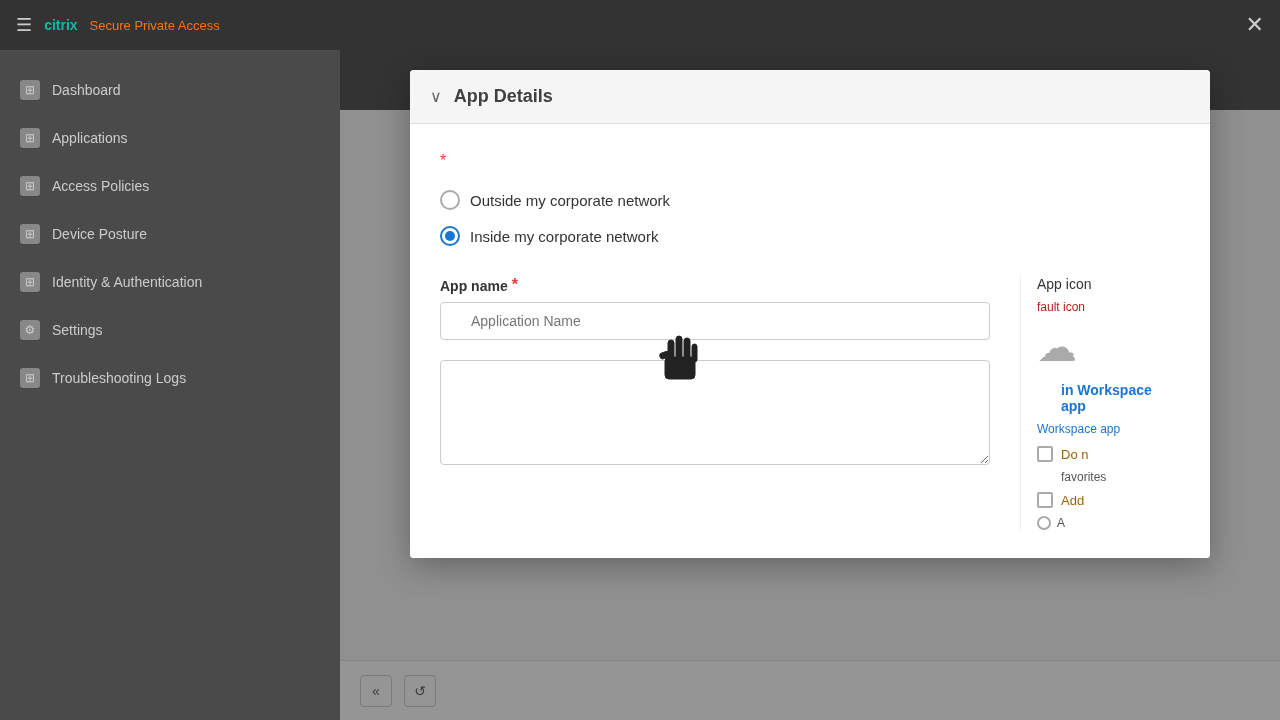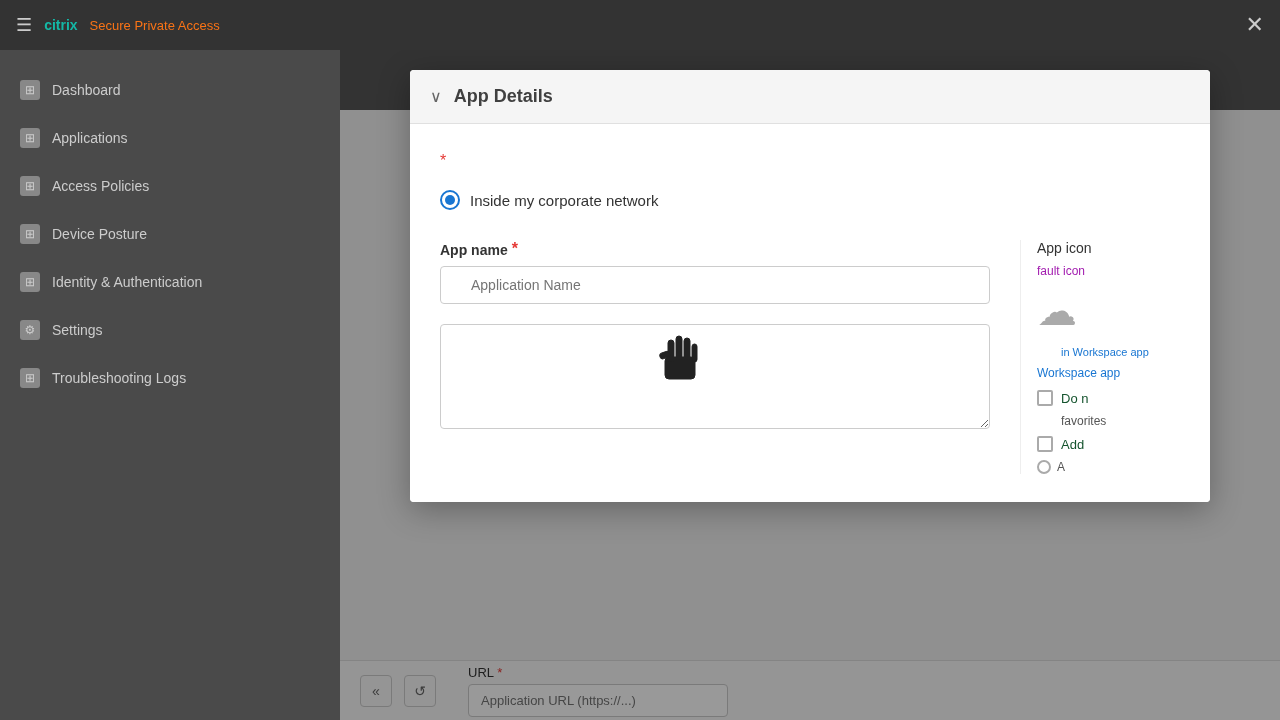--- a/index.html
+++ b/index.html
@@ -289,35 +289,35 @@
 
     .app-icon-label {
       font-size: 14px;
       color: #333;
       font-weight: 500;
       margin-bottom: 8px;
     }
 
     .default-icon-link {
       font-size: 12px;
-      color: #a21caf;
+      color: #b91c1c;
       cursor: pointer;
       margin-bottom: 10px;
     }
 
     .cloud-icon {
       font-size: 40px;
       color: #aaa;
       margin-bottom: 12px;
     }
 
     .workspace-title {
-      font-size: 11px;
+      font-size: 14px;
       color: #1976d2;
-      font-weight: 400;
+      font-weight: 700;
       margin-bottom: 8px;
       padding-left: 24px;
     }
 
     .checkbox-option {
       display: flex;
       align-items: center;
       gap: 8px;
       margin-bottom: 8px;
     }
@@ -326,21 +326,21 @@
       width: 16px;
       height: 16px;
       border: 2px solid #aaa;
       border-radius: 2px;
       background: #fff;
       flex-shrink: 0;
     }
 
     .checkbox-label {
       font-size: 13px;
-      color: #14532d;
+      color: #a16207;
     }
 
     .nav-arrow {
       width: 32px;
       height: 32px;
       border: 1px solid #ccc;
       border-radius: 4px;
       display: flex;
       align-items: center;
       justify-content: center;
@@ -393,45 +393,42 @@
         <span>Troubleshooting Logs</span>
       </div>
     </div>
 
     <div class="content-area">
       <div class="content-header"></div>
 
       <div class="bottom-bar">
         <div class="nav-arrow">«</div>
         <div class="nav-arrow">↺</div>
-        <div style="margin-left: 20px;">
-          <div style="font-size:13px; color:#333; margin-bottom:4px;">
-            <span>URL</span>
-            <span class="url-required">*</span>
-          </div>
-          <input class="url-input" type="text" placeholder="Application URL (https://...)" style="">
-        </div>
       </div>
 
       <div class="overlay"></div>
 
       <div class="modal">
 
         <div class="modal-header">
           <span class="modal-header-chevron">∨</span>
           <span class="modal-header-title">App Details</span>
         </div>
 
         <div class="modal-body">
 
           <div class="section-question">
             <span class="required-star">*</span>
           </div>
 
           <div class="radio-group">
+            <div class="radio-option">
+              <div class="radio-circle"></div>
+              <span class="radio-label">Outside my corporate network</span>
+            </div>
             <div class="radio-option">
               <div class="radio-circle selected"></div>
               <span class="radio-label">Inside my corporate network</span>
             </div>
           </div>
 
           <div class="cursor-hand">
             <svg width="50" height="55" viewBox="0 0 50 55" fill="none" xmlns="http://www.w3.org/2000/svg">
 
               <rect x="10" y="25" width="30" height="22" rx="4" fill="#222" stroke="#222"></rect>

